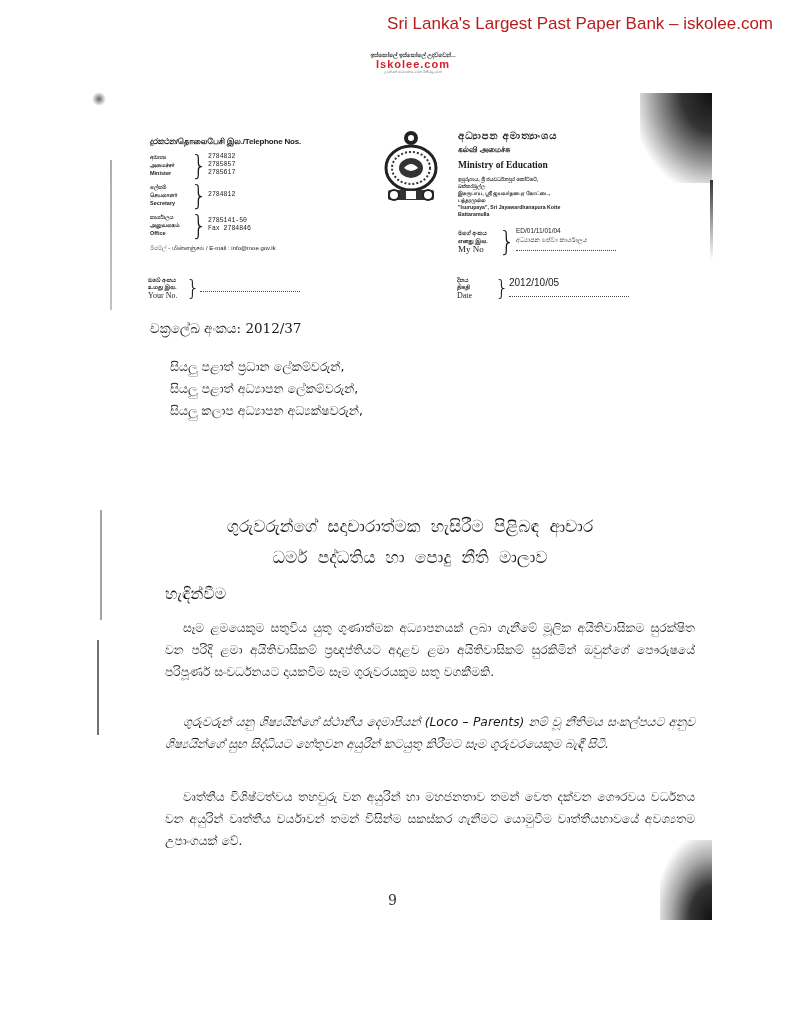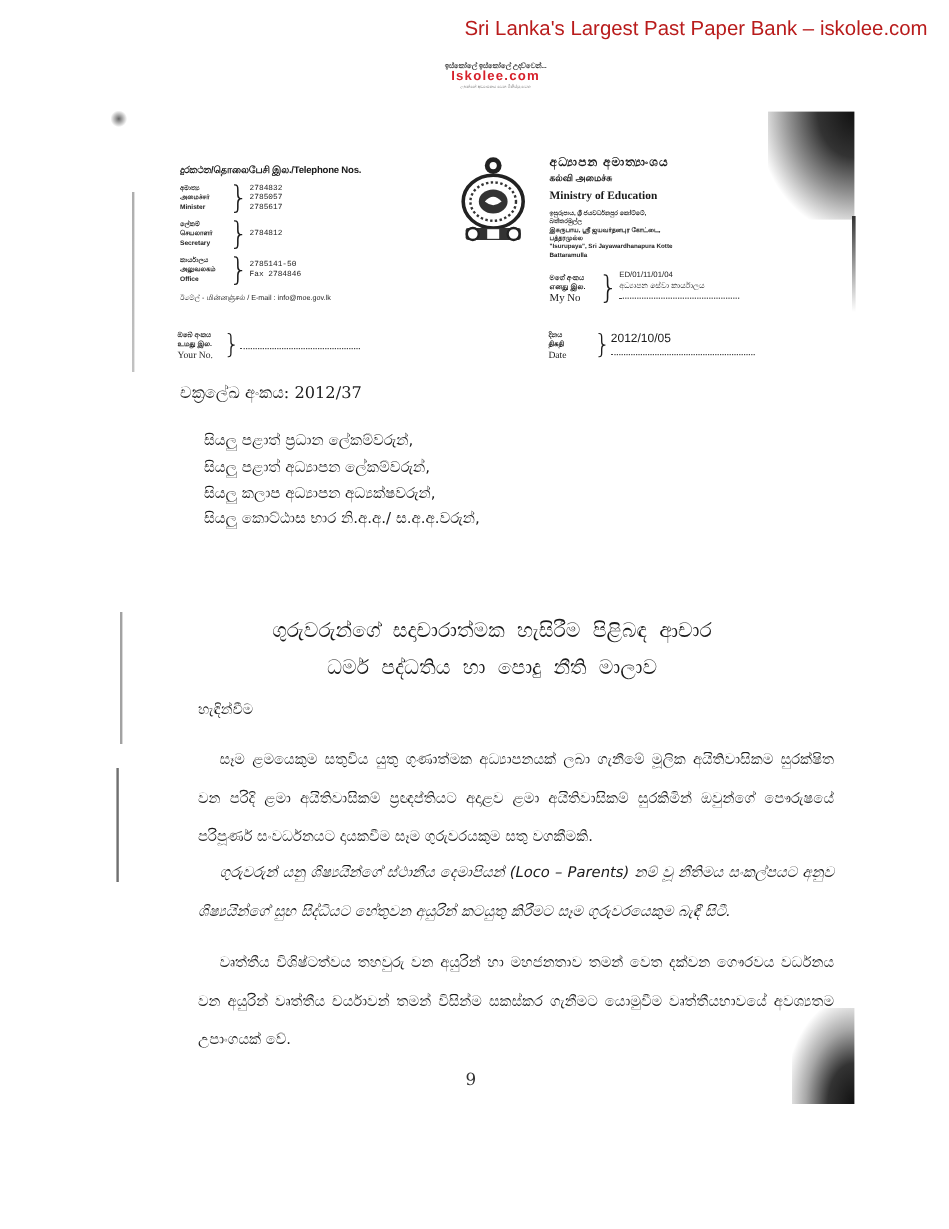--- a/index.html
+++ b/index.html
@@ -61,23 +61,23 @@
   .date-row { left: 457px; }
   .date-row .val .d { font-family: "Liberation Sans", sans-serif; font-size: 10px; display: block; }
   .date-row .dots { width: 120px; }
 
   .circular-no { position: absolute; left: 150px; top: 320px; font-size: 13.5px; font-family: "DejaVu Serif", serif; }
 
   .addressees { position: absolute; left: 170px; top: 356px; font-size: 12.5px; line-height: 21.8px; font-family: "DejaVu Sans", sans-serif; }
 
   .doc-title { position: absolute; left: 145px; top: 512px; width: 530px; text-align: center; font-size: 17px; line-height: 31px; font-family: Liberation Mono, monospace; }
 
-  .section-head { position: absolute; left: 165px; top: 584px; font-size: 12px; font-family: "DejaVu Sans", sans-serif; }
-
-  .para { position: absolute; left: 165px; width: 530px; font-size: 12.3px; line-height: 32px; font-family: "DejaVu Sans", sans-serif; text-align: justify; text-indent: 18px; }
+  .section-head { position: absolute; left: 165px; top: 584px; font-size: 16px; font-family: "DejaVu Sans", sans-serif; }
+
+  .para { position: absolute; left: 165px; width: 530px; font-size: 12.3px; line-height: 22px; font-family: "DejaVu Sans", sans-serif; text-align: justify; text-indent: 18px; }
   .p1 { top: 617px; }
   .p2 { top: 711px; font-style: italic; }
   .p3 { top: 786px; }
 
   .page-no { position: absolute; left: 388px; top: 892px; font-size: 14px; font-family: "DejaVu Serif", serif; color: #333; }
 </style>
 </head>
 <body>
 
 <div class="watermark">Sri Lanka's Largest Past Paper Bank – iskolee.com</div>
@@ -211,21 +211,20 @@
 
 <div class="circular-no">
   <span>චක්‍රලේඛ අංකය:</span>
   <span>2012/37</span>
 </div>
 
 <div class="addressees">
   <div>සියලු පළාත් ප්‍රධාන ලේකම්වරුන්,</div>
   <div>සියලු පළාත් අධ්‍යාපන ලේකම්වරුන්,</div>
   <div>සියලු කලාප අධ්‍යාපන අධ්‍යක්ෂවරුන්,</div>
-  <div>සියලු කොට්ඨාස භාර නි.අ.අ./ ස.අ.අ.වරුන්,</div>
 </div>
 
 <div class="doc-title">
   <div>ගුරුවරුන්ගේ සදාචාරාත්මක හැසිරීම පිළිබඳ ආචාර</div>
   <div>ධර්ම පද්ධතිය හා පොදු නීති මාලාව</div>
 </div>
 
 <div class="section-head">හැඳින්වීම</div>
 
 <div class="para p1">සෑම ළමයෙකුම සතුවිය යුතු ගුණාත්මක අධ්‍යාපනයක් ලබා ගැනීමේ මූලික අයිතිවාසිකම සුරක්ෂිත වන පරිදි ළමා අයිතිවාසිකම් ප්‍රඥප්තියට අදාළව ළමා අයිතිවාසිකම් සුරකිමින් ඔවුන්ගේ පෞරුෂයේ පරිපූර්ණ සංවර්ධනයට දායකවීම සෑම ගුරුවරයකුම සතු වගකීමකි.</div>

